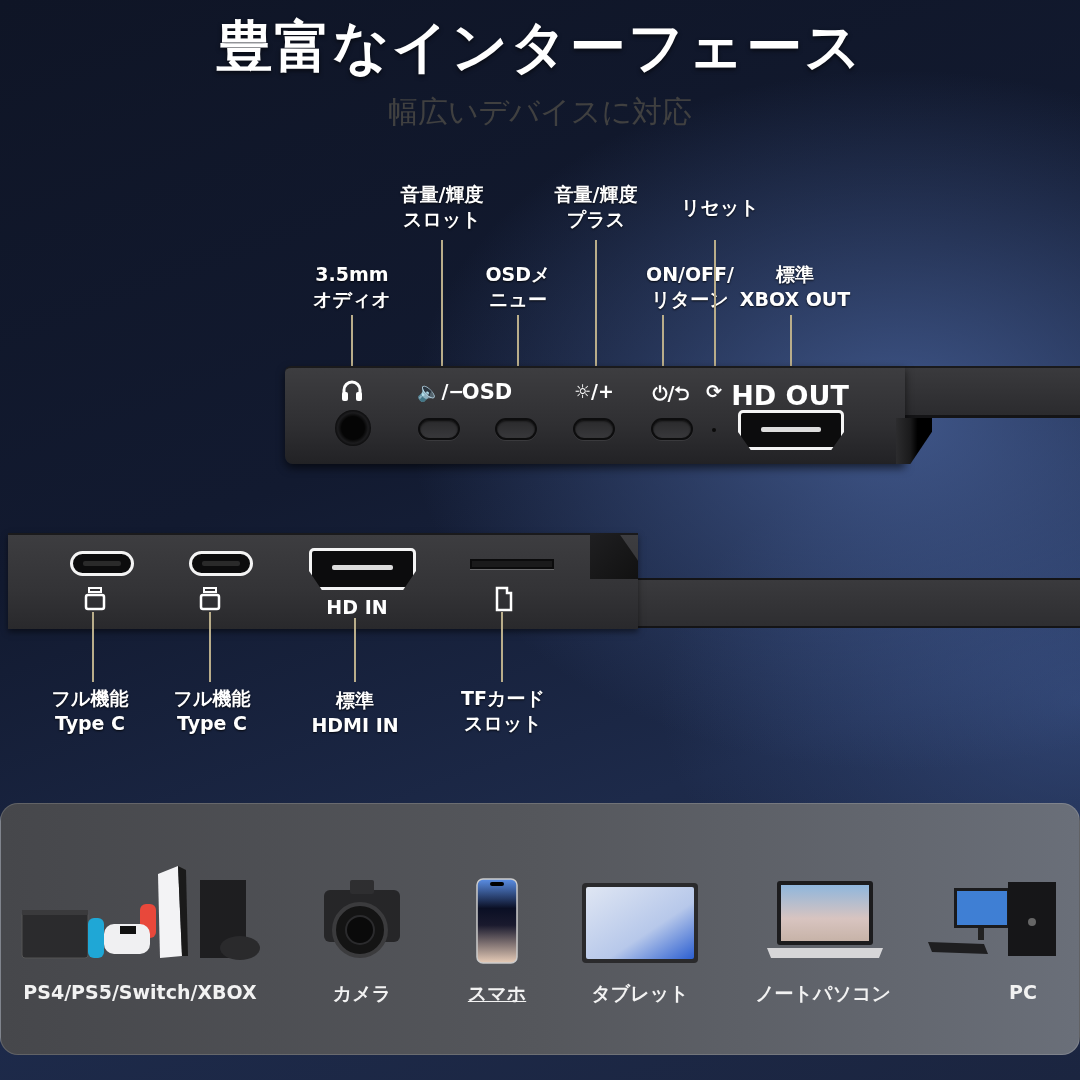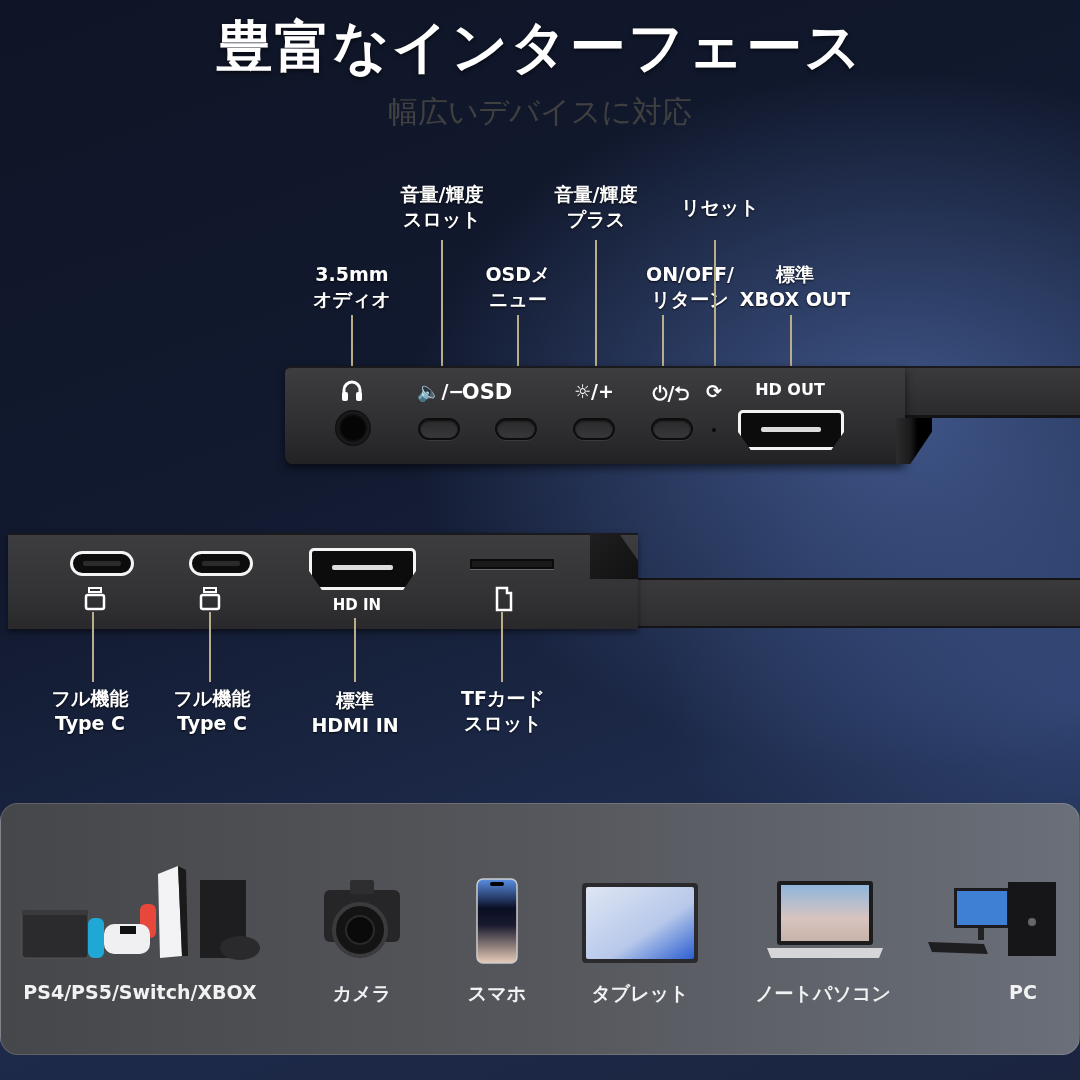--- a/index.html
+++ b/index.html
@@ -174,21 +174,21 @@
 
 <div class="abs icon-text" style="left:594px; top:380px;">☼/+</div>
 <div class="abs btn" style="left:573px; top:418px;"></div>
 
 <div class="abs icon-text" style="left:671px; top:380px;">⏻/⮌</div>
 <div class="abs btn" style="left:651px; top:418px;"></div>
 
 <div class="abs icon-text" style="left:714px; top:380px;">⟳</div>
 <div class="abs pinhole" style="left:712px; top:428px;"></div>
 
-<div class="abs icon-text" style="left:790px; top:380px; font-size:16px;">HD OUT</div>
+<div class="abs icon-text" style="left:790px; top:380px; font-size:27px;">HD OUT</div>
 <div class="abs hdmi" style="left:738px; top:410px; width:106px; height:40px;">
   <div class="hdmi-inner"></div>
 </div>
 
 <div class="abs panel-bottom-ext"></div>
 <div class="abs panel-bottom"></div>
 <div class="abs panel-bottom-corner"></div>
 
 <div class="abs usbc" style="left:70px; top:551px;"></div>
 <svg class="abs" style="left:84px; top:587px;" width="22" height="24" viewBox="0 0 22 24">
@@ -198,21 +198,21 @@
 
 <div class="abs usbc" style="left:189px; top:551px;"></div>
 <svg class="abs" style="left:199px; top:587px;" width="22" height="24" viewBox="0 0 22 24">
   <rect x="5" y="1" width="12" height="4" fill="none" stroke="#fff" stroke-width="2"></rect>
   <rect x="2" y="8" width="18" height="14" rx="2" fill="none" stroke="#fff" stroke-width="2.5"></rect>
 </svg>
 
 <div class="abs hdmi" style="left:309px; top:548px; width:107px; height:42px;">
   <div class="hdmi-inner"></div>
 </div>
-<div class="abs icon-text" style="left:357px; top:596px; font-size:15px;">HD IN</div>
+<div class="abs icon-text" style="left:357px; top:596px; font-size:19px;">HD IN</div>
 
 <div class="abs sd-slot" style="left:470px; top:559px;"></div>
 <svg class="abs" style="left:494px; top:586px;" width="20" height="26" viewBox="0 0 20 26">
   <path d="M3 2 H13 V7 H17 V24 H3 Z" fill="none" stroke="#fff" stroke-width="2.5"></path>
 </svg>
 
 <div class="abs vline" style="left:92px; top:612px; height:70px;"></div>
 <div class="abs vline" style="left:209px; top:612px; height:70px;"></div>
 <div class="abs vline" style="left:354px; top:618px; height:64px;"></div>
 <div class="abs vline" style="left:501px; top:612px; height:70px;"></div>
@@ -298,16 +298,16 @@
   <rect x="26" y="6" width="56" height="40" fill="#1b1b1d"></rect>
   <rect x="29" y="9" width="50" height="34" fill="#3f7fd4"></rect>
   <rect x="50" y="46" width="6" height="12" fill="#222"></rect>
   <path d="M0 60 L56 62 L60 72 L4 70 Z" fill="#1e1e20"></path>
   <rect x="80" y="0" width="48" height="74" fill="#161618"></rect>
   <circle cx="104" cy="40" r="4" fill="#666"></circle>
 </svg>
 
 <div class="abs dev-label" style="left:140px;">PS4/PS5/Switch/XBOX</div>
 <div class="abs dev-label" style="left:362px;">カメラ</div>
-<div class="abs dev-label" style="left:497px;">スマホ</div>
+<div class="abs dev-label" style="left:497px;text-decoration:underline;">スマホ</div>
 <div class="abs dev-label" style="left:640px;">タブレット</div>
 <div class="abs dev-label" style="left:823px;text-align:center;">ノートパソコン</div>
 <div class="abs dev-label" style="left:992px;margin-left:31px;">PC</div>
 
 </body></html>

